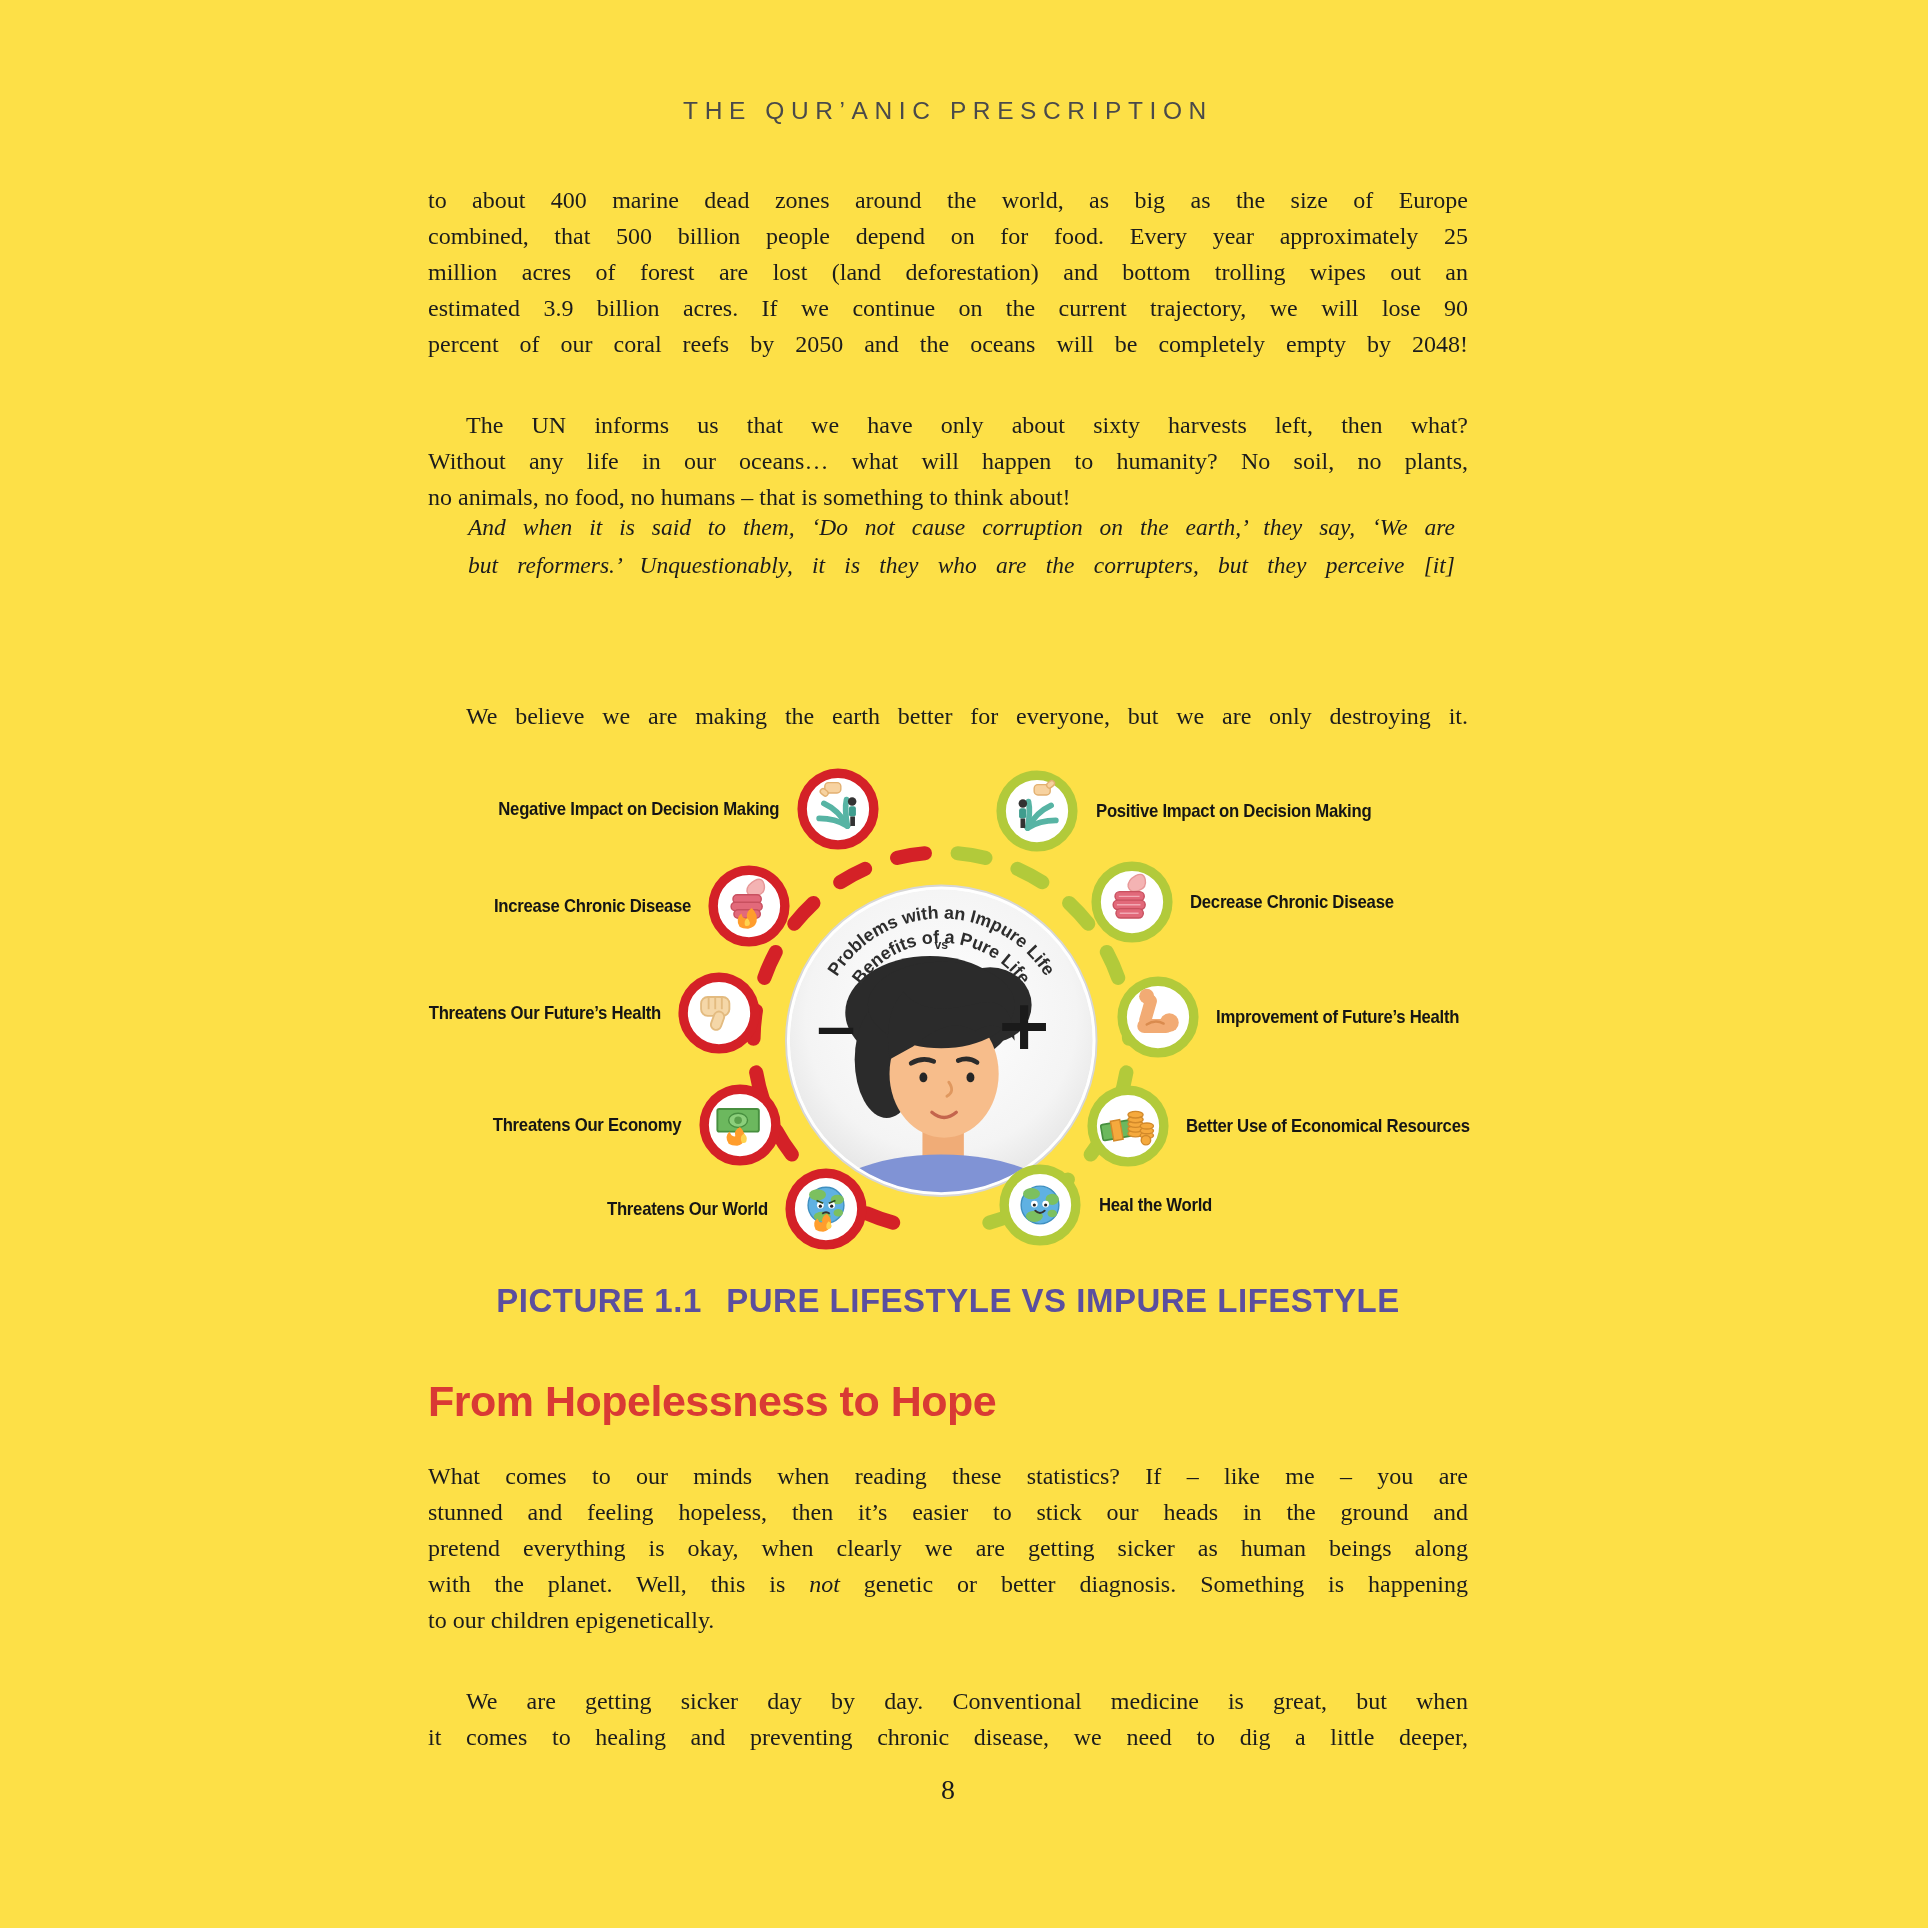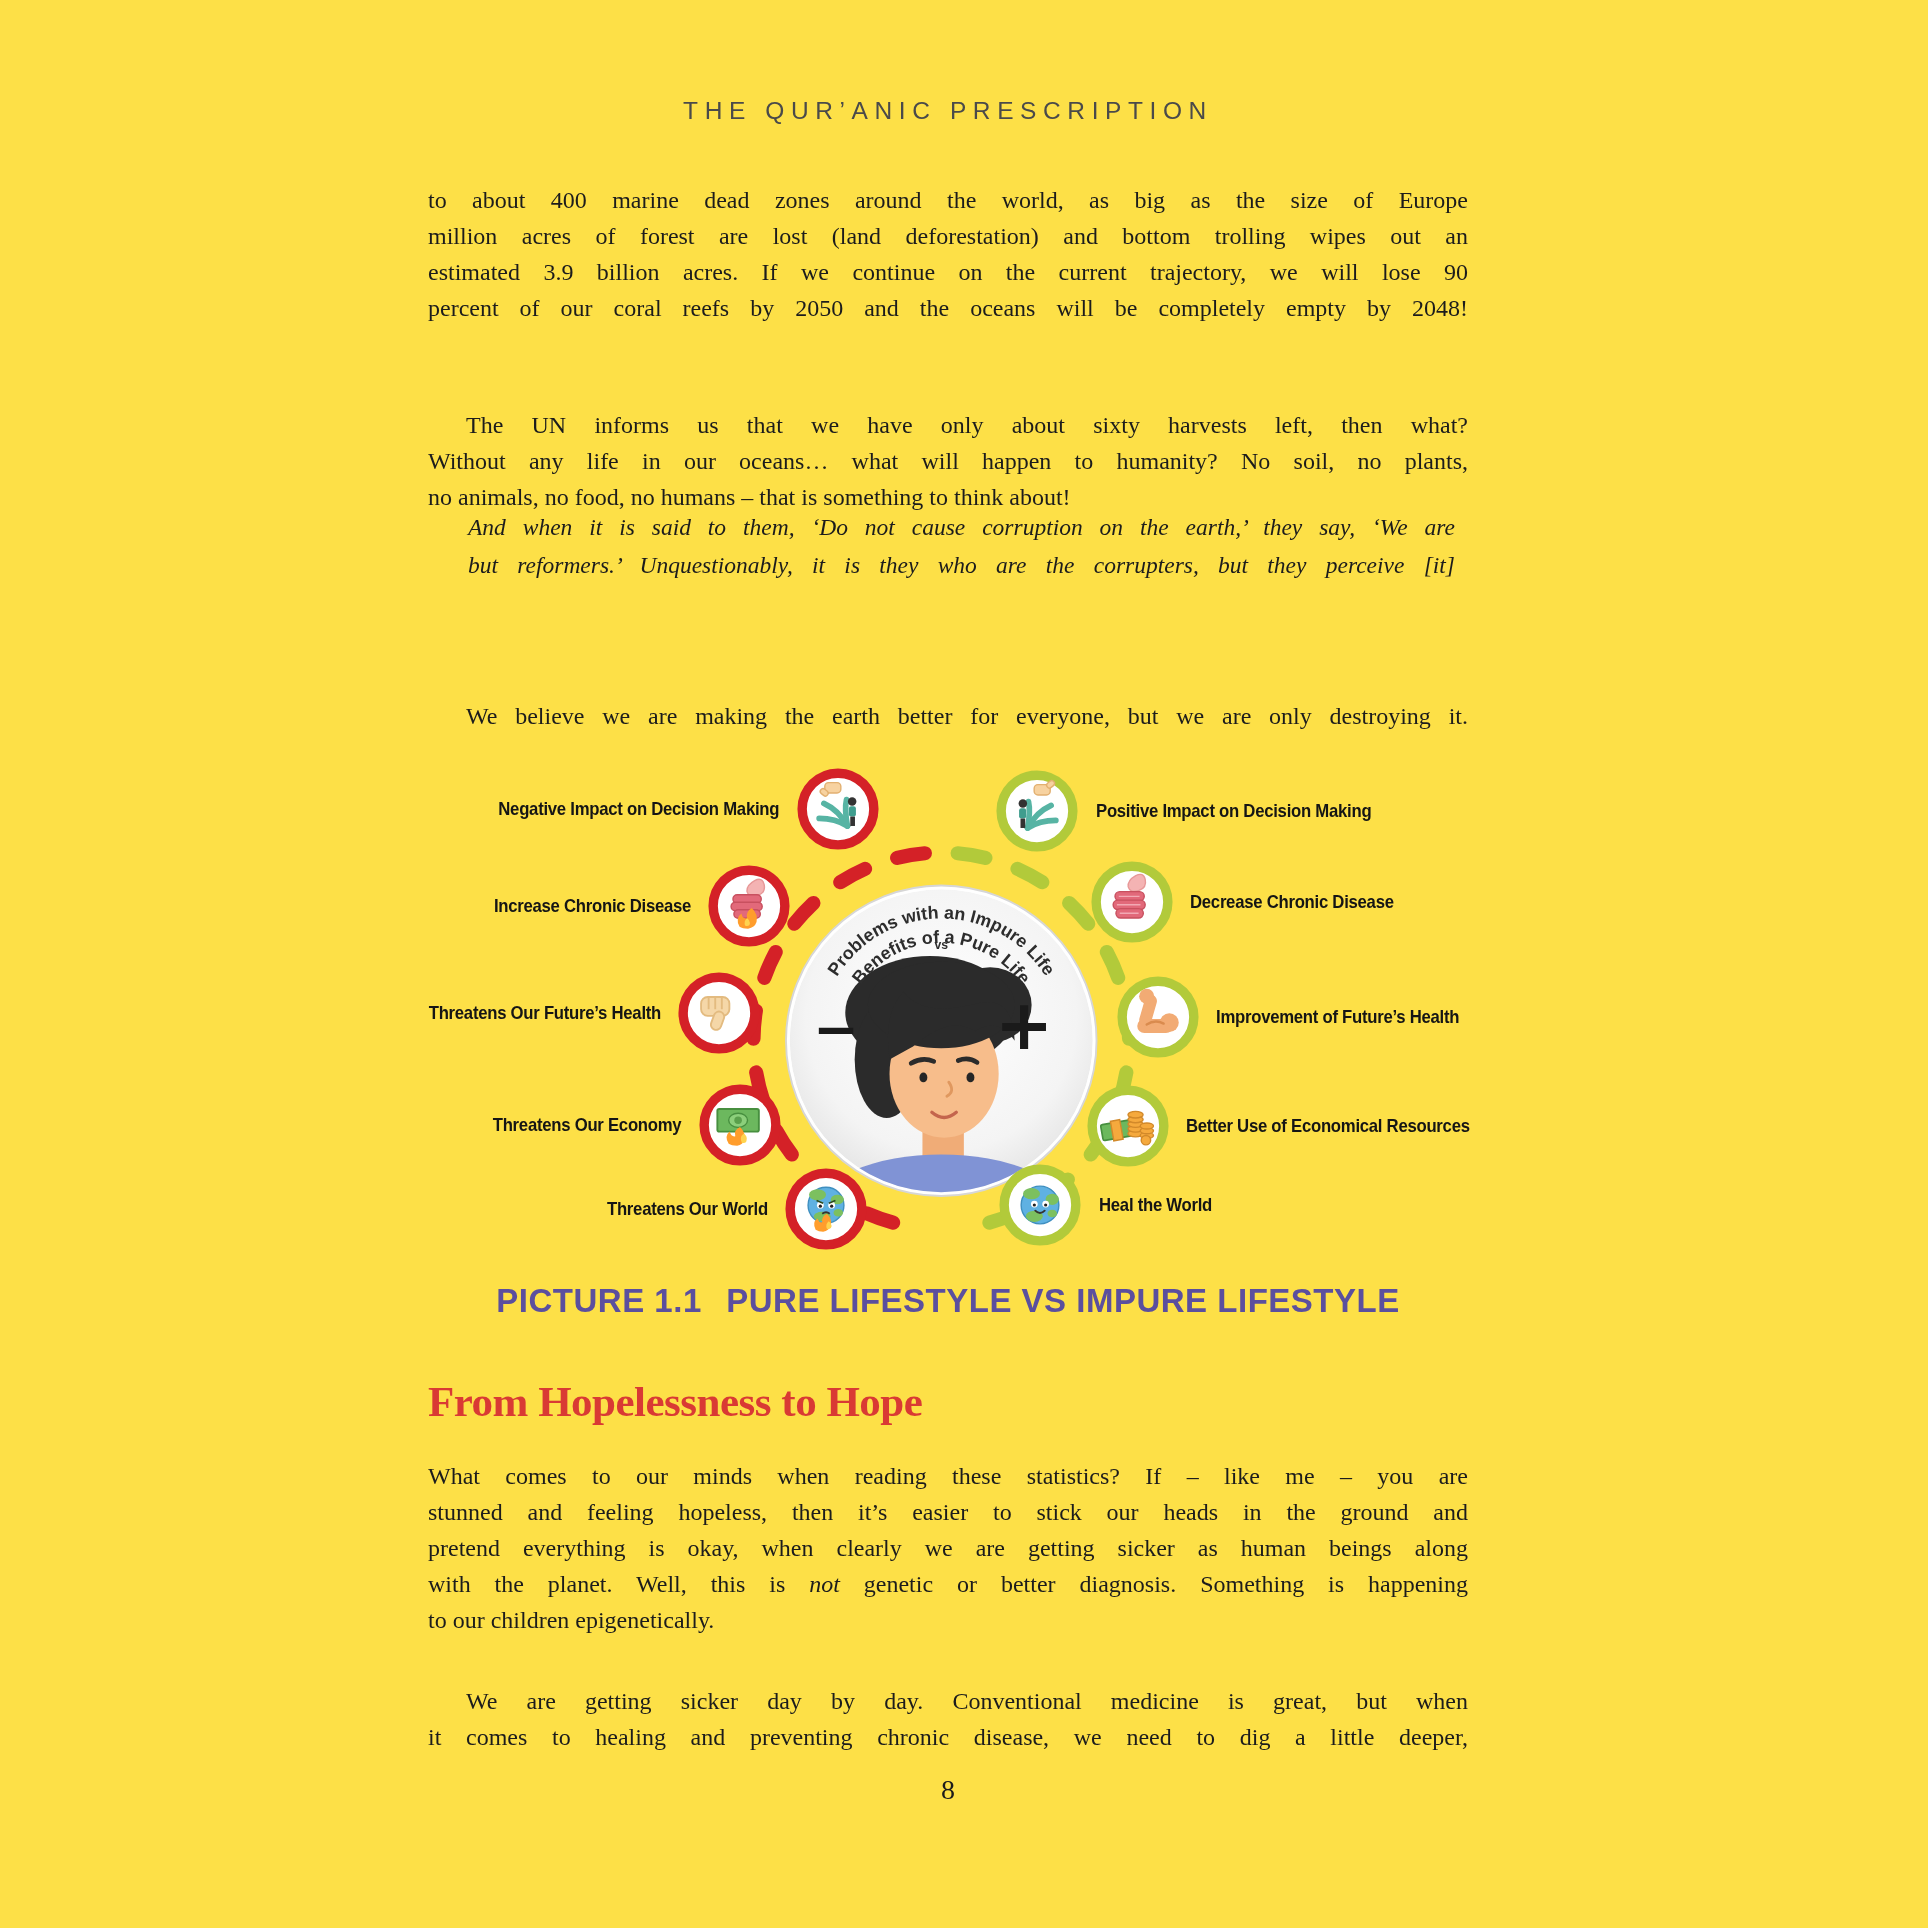--- a/index.html
+++ b/index.html
@@ -40,35 +40,36 @@
     font-weight:bold;color:#1a1a1a;line-height:1;}
   .sign.minus{font-size:55px;}
   .sign.plus{font-size:70px;}
 
   .caption{position:absolute;left:428px;width:1040px;top:1282px;text-align:center;
     font-family:"Liberation Sans",sans-serif;font-weight:bold;font-size:33px;
     color:#5b4f9e;letter-spacing:0.5px;}
   .caption .gap{display:inline-block;width:24.5px;}
 
   .heading{position:absolute;left:428px;top:1377px;margin:0;
-    font-family:Liberation Serif, serif;font-weight:bold;font-size:43px;
+    font-family:Liberation Sans, sans-serif;font-weight:bold;font-size:43px;
     color:#d93a34;letter-spacing:-0.5px;}
 
   .pagenum{position:absolute;left:428px;width:1040px;top:1774px;text-align:center;
     font-size:28px;color:#1c1c1c;}
 </style>
 </head>
 <body>
 
 <div class="page">
 
   <div class="running-head">THE QUR’ANIC PRESCRIPTION</div>
 
   <div class="col p1">
     <div class="ln">to about 400 marine dead zones around the world, as big as the size of Europe</div>
+    <div class="ln">combined, that 500 billion people depend on for food. Every year approximately 25</div>
     <div class="ln">million acres of forest are lost (land deforestation) and bottom trolling wipes out an</div>
     <div class="ln">estimated 3.9 billion acres. If we continue on the current trajectory, we will lose 90</div>
     <div class="ln">percent of our coral reefs by 2050 and the oceans will be completely empty by 2048!</div>
   </div>
 
   <div class="col p2">
     <div class="ln ind">The UN informs us that we have only about sixty harvests left, then what?</div>
     <div class="ln">Without any life in our oceans… what will happen to humanity? No soil, no plants,</div>
     <div class="ln last">no animals, no food, no humans – that is something to think about!</div>
   </div>

